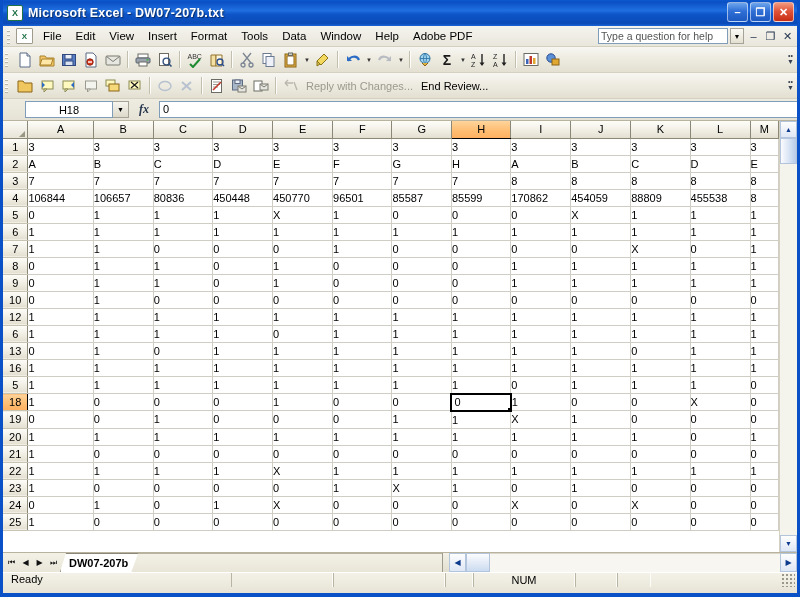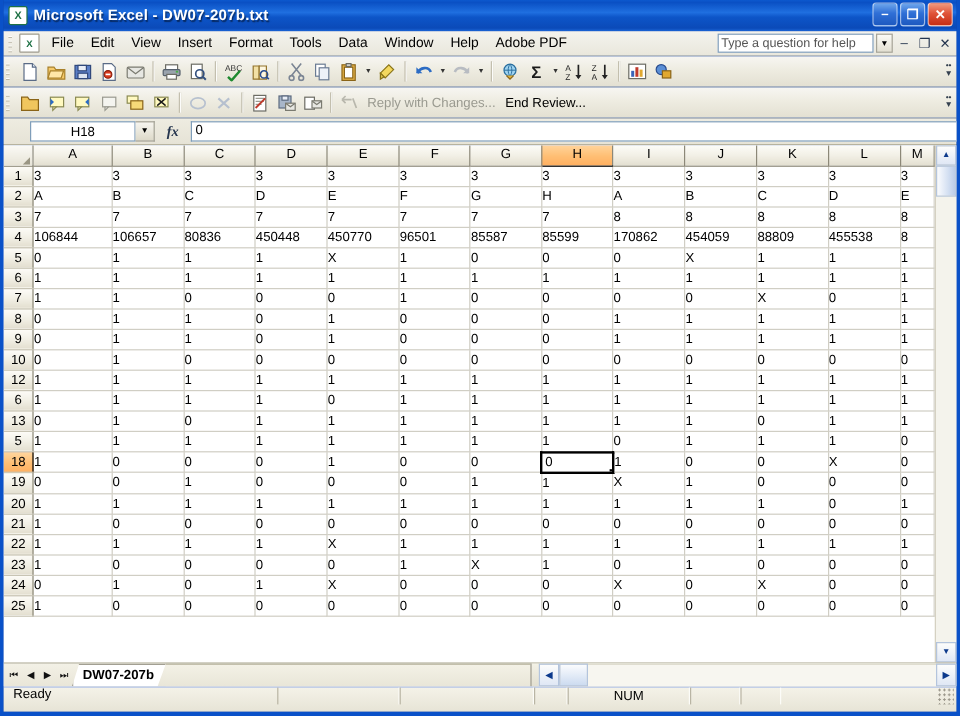--- a/index.html
+++ b/index.html
@@ -759,20 +759,36 @@
                 <td class="cell" style="width: 62px;">1</td>
                 <td class="cell" style="width: 62px;">1</td>
                 <td class="cell" style="width: 62px;">1</td>
                 <td class="cell" style="width: 62px;">1</td>
                 <td class="cell" style="width: 62px;">1</td>
                 <td class="cell" style="width: 62px;">0</td>
                 <td class="cell" style="width: 62px;">1</td>
                 <td class="cell" style="width: 30px;">1</td>
               </tr>
               <tr>
+                <th class="rowhead">16</th>
+                <td class="cell" style="width: 68px;">1</td>
+                <td class="cell" style="width: 62px;">1</td>
+                <td class="cell" style="width: 62px;">1</td>
+                <td class="cell" style="width: 62px;">1</td>
+                <td class="cell" style="width: 62px;">1</td>
+                <td class="cell" style="width: 62px;">1</td>
+                <td class="cell" style="width: 62px;">1</td>
+                <td class="cell" style="width: 62px;">1</td>
+                <td class="cell" style="width: 62px;">1</td>
+                <td class="cell" style="width: 62px;">1</td>
+                <td class="cell" style="width: 62px;">1</td>
+                <td class="cell" style="width: 62px;">1</td>
+                <td class="cell" style="width: 30px;">1</td>
+              </tr>
+              <tr>
                 <th class="rowhead">5</th>
                 <td class="cell" style="width: 68px;">1</td>
                 <td class="cell" style="width: 62px;">1</td>
                 <td class="cell" style="width: 62px;">1</td>
                 <td class="cell" style="width: 62px;">1</td>
                 <td class="cell" style="width: 62px;">1</td>
                 <td class="cell" style="width: 62px;">1</td>
                 <td class="cell" style="width: 62px;">1</td>
                 <td class="cell" style="width: 62px;">1</td>
                 <td class="cell" style="width: 62px;">0</td>

